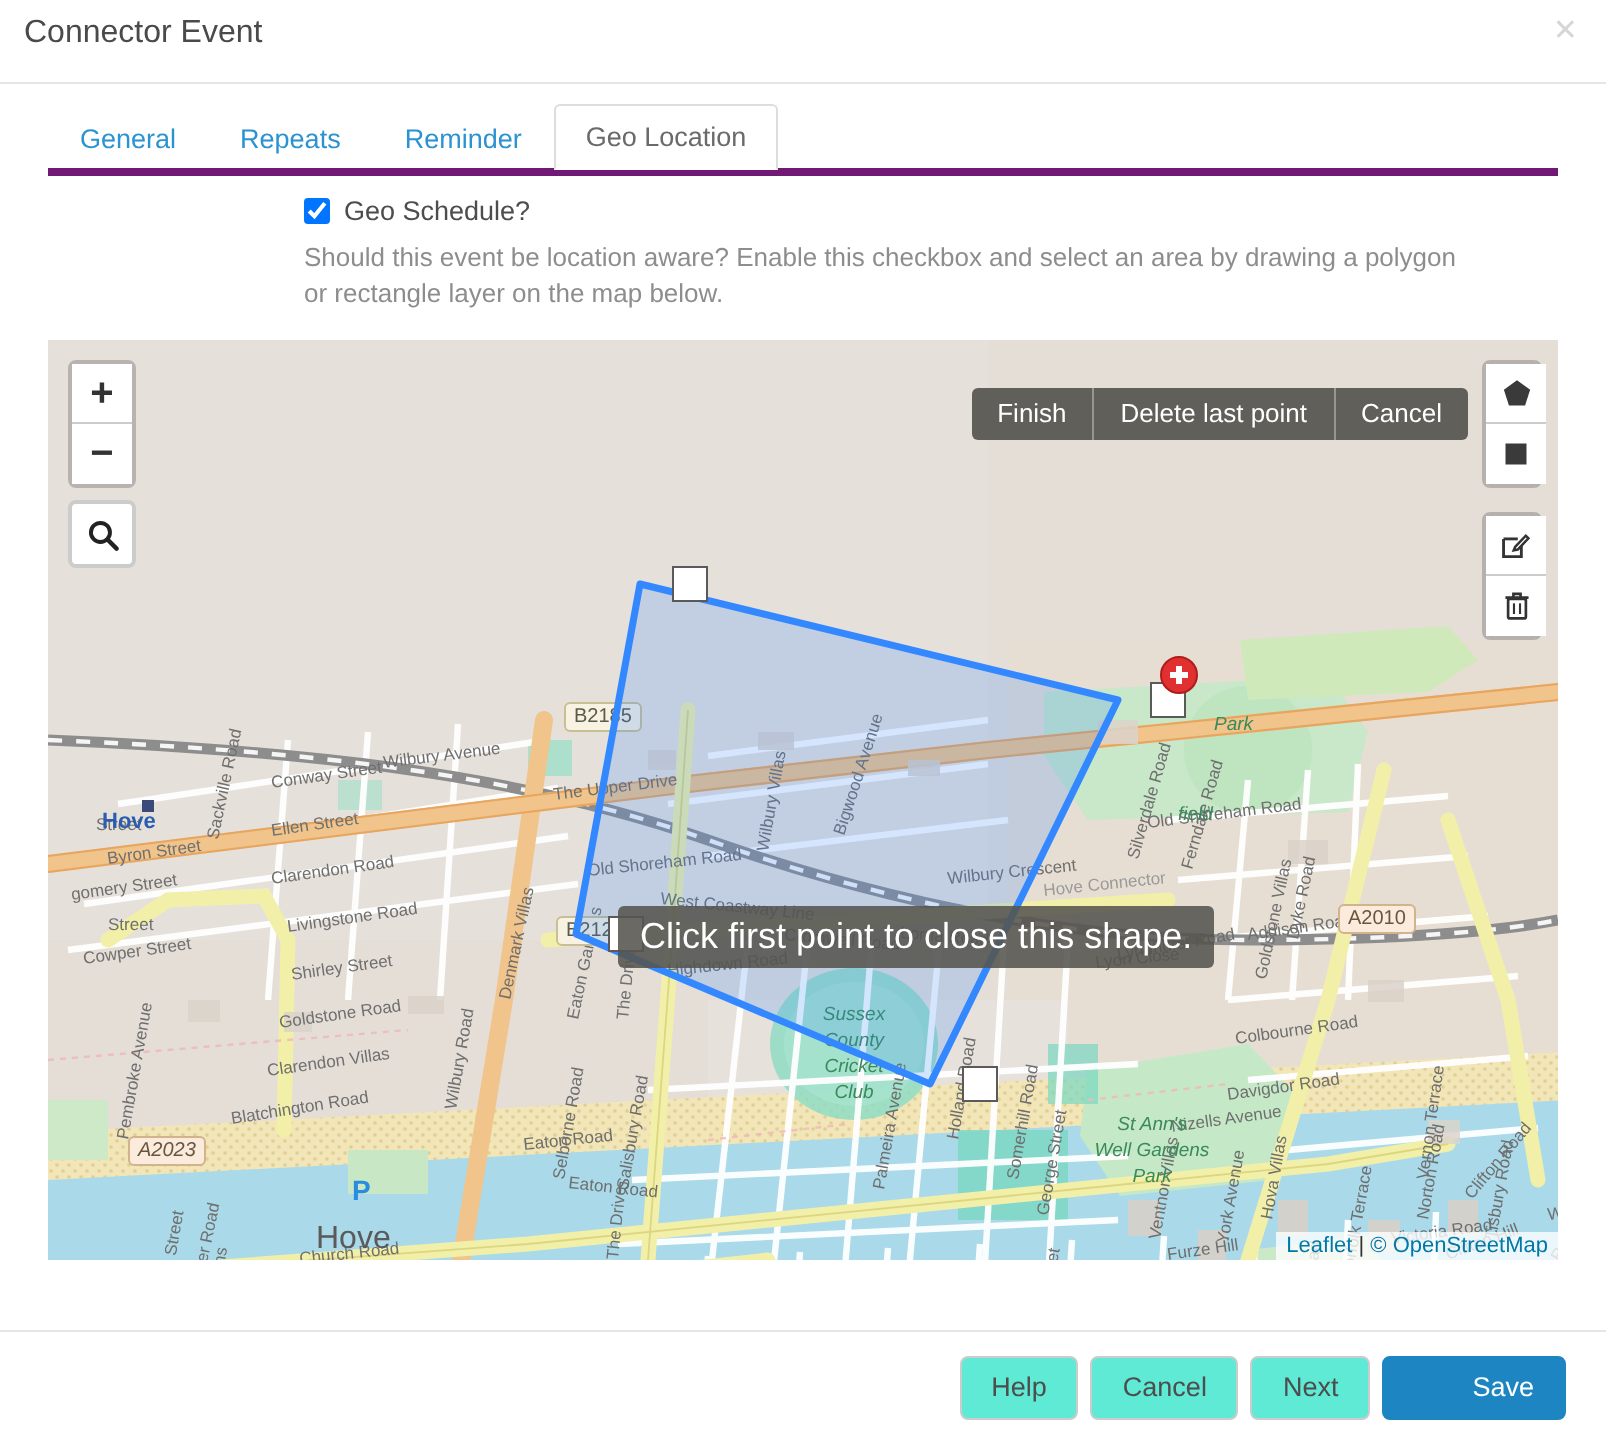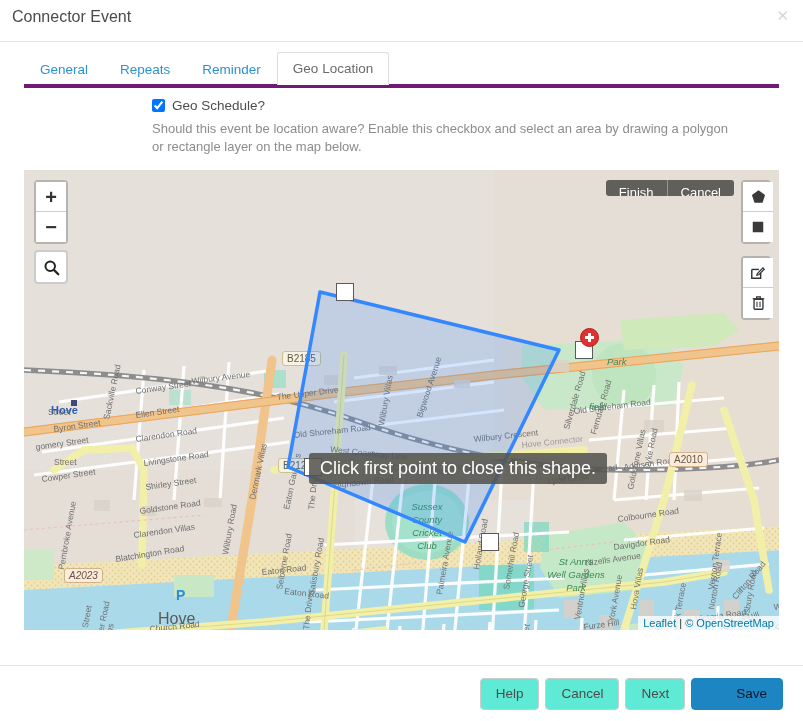--- a/index.html
+++ b/index.html
@@ -167,27 +167,27 @@
     display: flex;
     align-items: center;
     justify-content: center;
     cursor: pointer;
   }
 
   
   .draw-actions {
     position: absolute;
     right: 45px;
-    top: 10px;
+    top: 24px;
     display: flex;
     background: rgba(85,84,78,0.92);
     border-radius: 3px;
     overflow: hidden;
     z-index: 32;
-    height: 16px;
+    height: 26px;
   }
   .draw-action {
     color: #ffffff;
     font-size: 13px;
     padding: 0 13px;
     line-height: 26px;
     cursor: pointer;
     border-right: 1px solid rgba(255,255,255,0.35);
     white-space: nowrap;
     background: transparent;
@@ -309,21 +309,21 @@
     border: 1px solid #cccccc;
     background: #5eead4;
     color: #4d4d4d;
     cursor: pointer;
     font-family: "Liberation Sans", sans-serif;
     line-height: 16px;
   }
   .btn-primary {
     background: #1c85c2;
     border-color: #1c85c2;
-    color: #0f172a;
+    color: #ffffff;
     padding-left: 44px;
   }
   
   .lbl { font-family: "Liberation Sans", sans-serif; }
 </style>
 </head>
 <body>
 
 <div class="dialog-header">
   <div class="dialog-title">Connector Event</div>
@@ -659,20 +659,21 @@
   </div>
   <div class="search-ctl">
     <svg width="17" height="17" viewBox="0 0 20 20">
       <circle cx="8.5" cy="8.5" r="5.6" fill="none" stroke="#222" stroke-width="2.3"></circle>
       <line x1="12.8" y1="12.8" x2="18" y2="18" stroke="#222" stroke-width="2.6" stroke-linecap="round"></line>
     </svg>
   </div>
 
   <div class="draw-actions">
     <button class="draw-action">Finish</button>
+    <button class="draw-action">Delete last point</button>
     <button class="draw-action">Cancel</button>
   </div>
 
   <div class="tool-stack">
     <div class="tool-group">
       <button class="tool-btn">
         <svg width="15" height="15" viewBox="0 0 16 16">
           <polygon points="8,1.2 15,6.3 12.3,14.6 3.7,14.6 1,6.3" fill="#3a3a3a"></polygon>
         </svg>
       </button>

